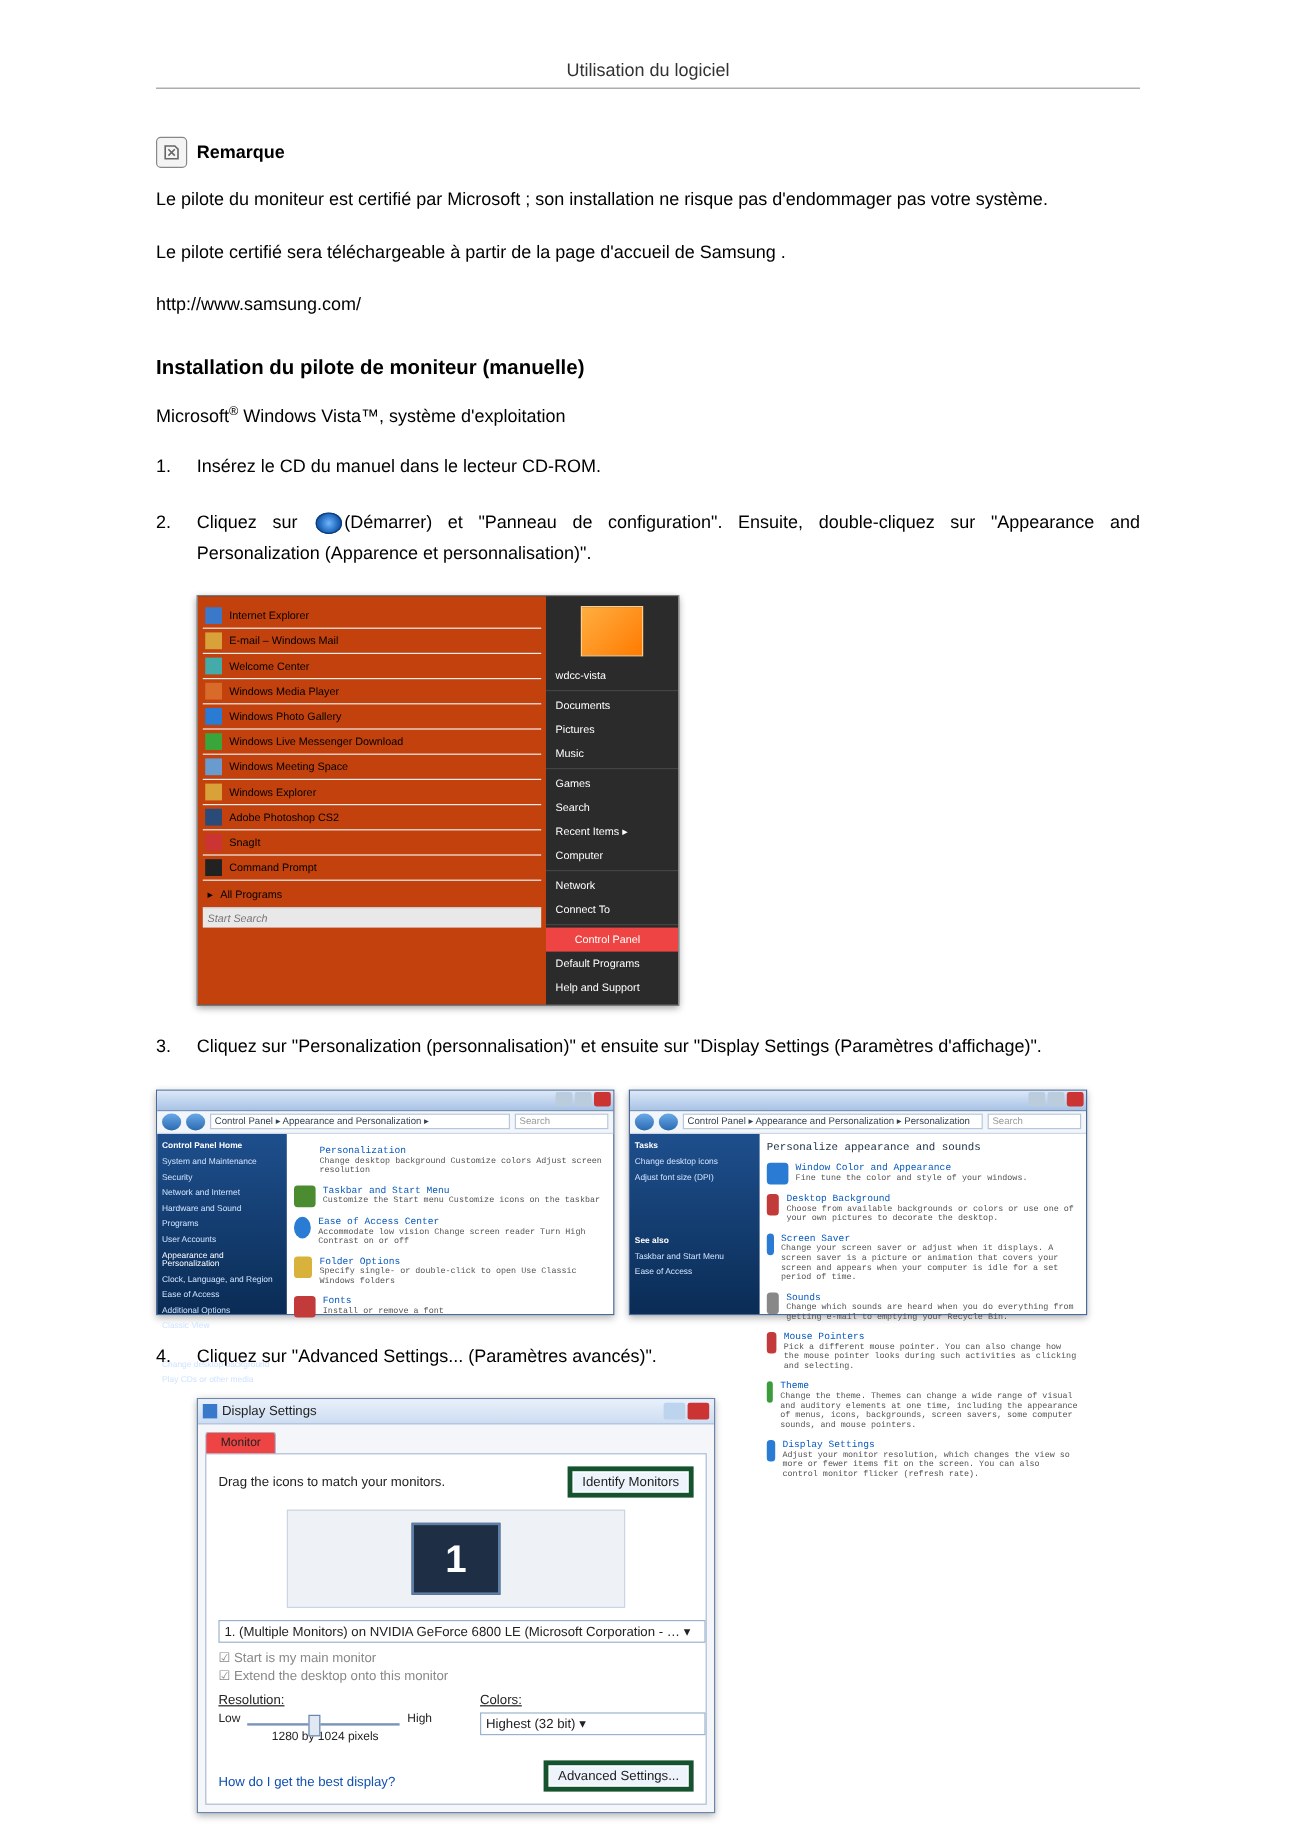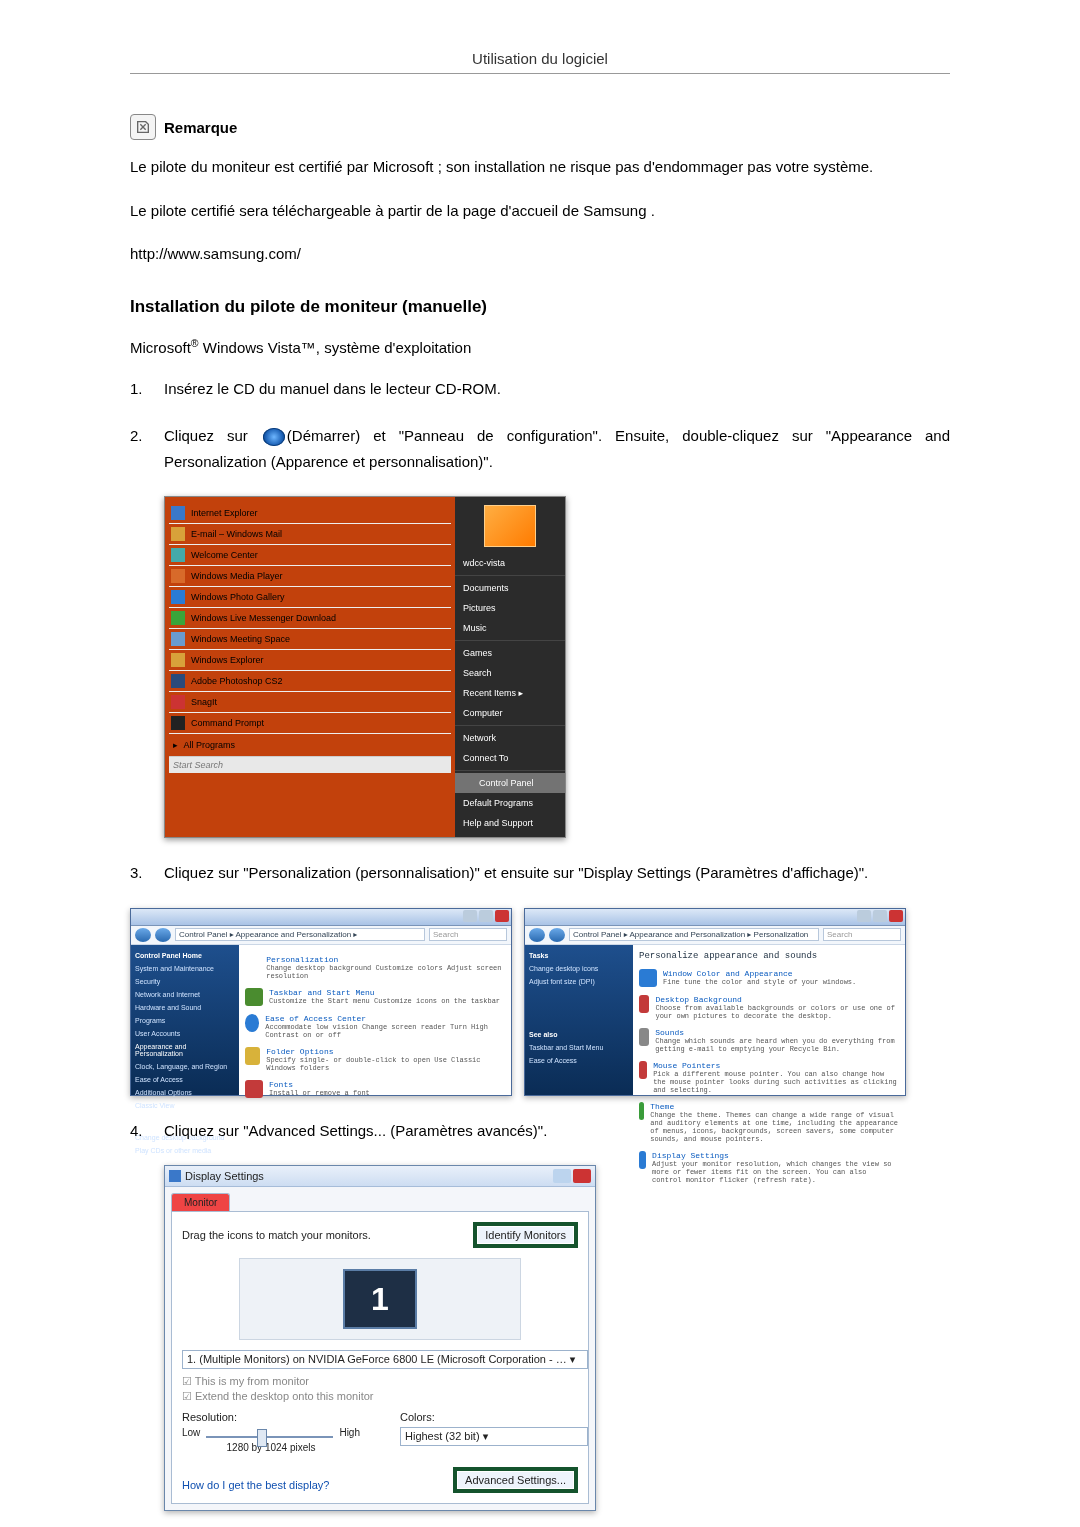--- a/index.html
+++ b/index.html
@@ -148,21 +148,21 @@
     width: 50px; height: 40px;
     background: linear-gradient(135deg,#ffae42,#ff7b00);
     margin: 4px auto 6px auto;
     border: 1px solid #ffcf8a;
   }
   .ss1 .right .ritem {
     padding: 5px 8px;
     color: #fff;
   }
   .ss1 .right .ritem.highlight {
-    background: #737373;
+    background: #ef4444;
     padding-left: 24px;
   }
   .ss1 .right .sep { border-top:1px solid #444; margin:2px 0; }
   
   .ss2wrap {
     display: flex;
     gap: 12px;
   }
   .cpwin {
     width: 380px;
@@ -283,21 +283,21 @@
     color:#fff;font-size:32px;font-weight:bold;
     border:2px solid #5b7da6;
   }
   .ss3 .dropdown{
     width:100%; border:1px solid #9cb2cc; background:#fff;
     padding:2px 4px; font-size:11px; margin-bottom:6px;
   }
   .ss3 .chk{ color:#888; font-size:11px; margin:2px 0;}
   .ss3 .resrow{ display:flex; gap:40px; margin-top:8px;}
   .ss3 .resrow .col{ flex:1; }
-  .ss3 .resrow .lbl{ font-size:11px;}
+  .ss3 .resrow .lbl{ text-decoration:underline; font-size:11px;}
   .ss3 .slider{
     margin-top:4px; display:flex; align-items:flex-end; justify-content:space-between;
     font-size:10px; gap:6px;
   }
   .ss3 .slider .track{
     flex:1; height:2px; background:#7a94b8; position:relative;
   }
   .ss3 .slider .thumb{
     width:8px;height:16px;background:#dfe8f3;border:1px solid #6a87ab;
     position:absolute; top:-7px; left:40%;
@@ -539,20 +539,27 @@
                 </span>
               </div>
             <div class="row">
                 <span class="mic" style="background:#c33a3a"></span>
                 <span class="txt">
                   <div class="t1">Desktop Background</div>
                   <div class="t2">Choose from available backgrounds or colors or use one of your own pictures to decorate the desktop.</div>
                 </span>
               </div>
             <div class="row">
+                <span class="mic" style="background:#2a7bd4"></span>
+                <span class="txt">
+                  <div class="t1">Screen Saver</div>
+                  <div class="t2">Change your screen saver or adjust when it displays. A screen saver is a picture or animation that covers your screen and appears when your computer is idle for a set period of time.</div>
+                </span>
+              </div>
+            <div class="row">
                 <span class="mic" style="background:#888"></span>
                 <span class="txt">
                   <div class="t1">Sounds</div>
                   <div class="t2">Change which sounds are heard when you do everything from getting e-mail to emptying your Recycle Bin.</div>
                 </span>
               </div>
             <div class="row">
                 <span class="mic" style="background:#c33a3a"></span>
                 <span class="txt">
                   <div class="t1">Mouse Pointers</div>
@@ -600,21 +607,21 @@
         <div class="tabbar"><span class="tab">Monitor</span></div>
         <div class="panel">
           <div class="toprow">
             <span>Drag the icons to match your monitors.</span>
             <span class="idbtn">Identify Monitors</span>
           </div>
           <div class="monitorbox">
             <div class="mon">1</div>
           </div>
           <div class="dropdown"><span>1. (Multiple Monitors) on NVIDIA GeForce 6800 LE (Microsoft Corporation - …</span> ▾</div>
-          <div class="chk">☑ <span>This is my from monitor</span></div>
+          <div class="chk">☑ <span>Start is my main monitor</span></div>
           <div class="chk">☑ <span>Extend the desktop onto this monitor</span></div>
           <div class="resrow">
             <div class="col">
               <div class="lbl">Resolution:</div>
               <div class="slider">
                 <span>Low</span>
                 <span class="track">
                     <span class="thumb"></span>
                   </span>
                 <span>High</span>

